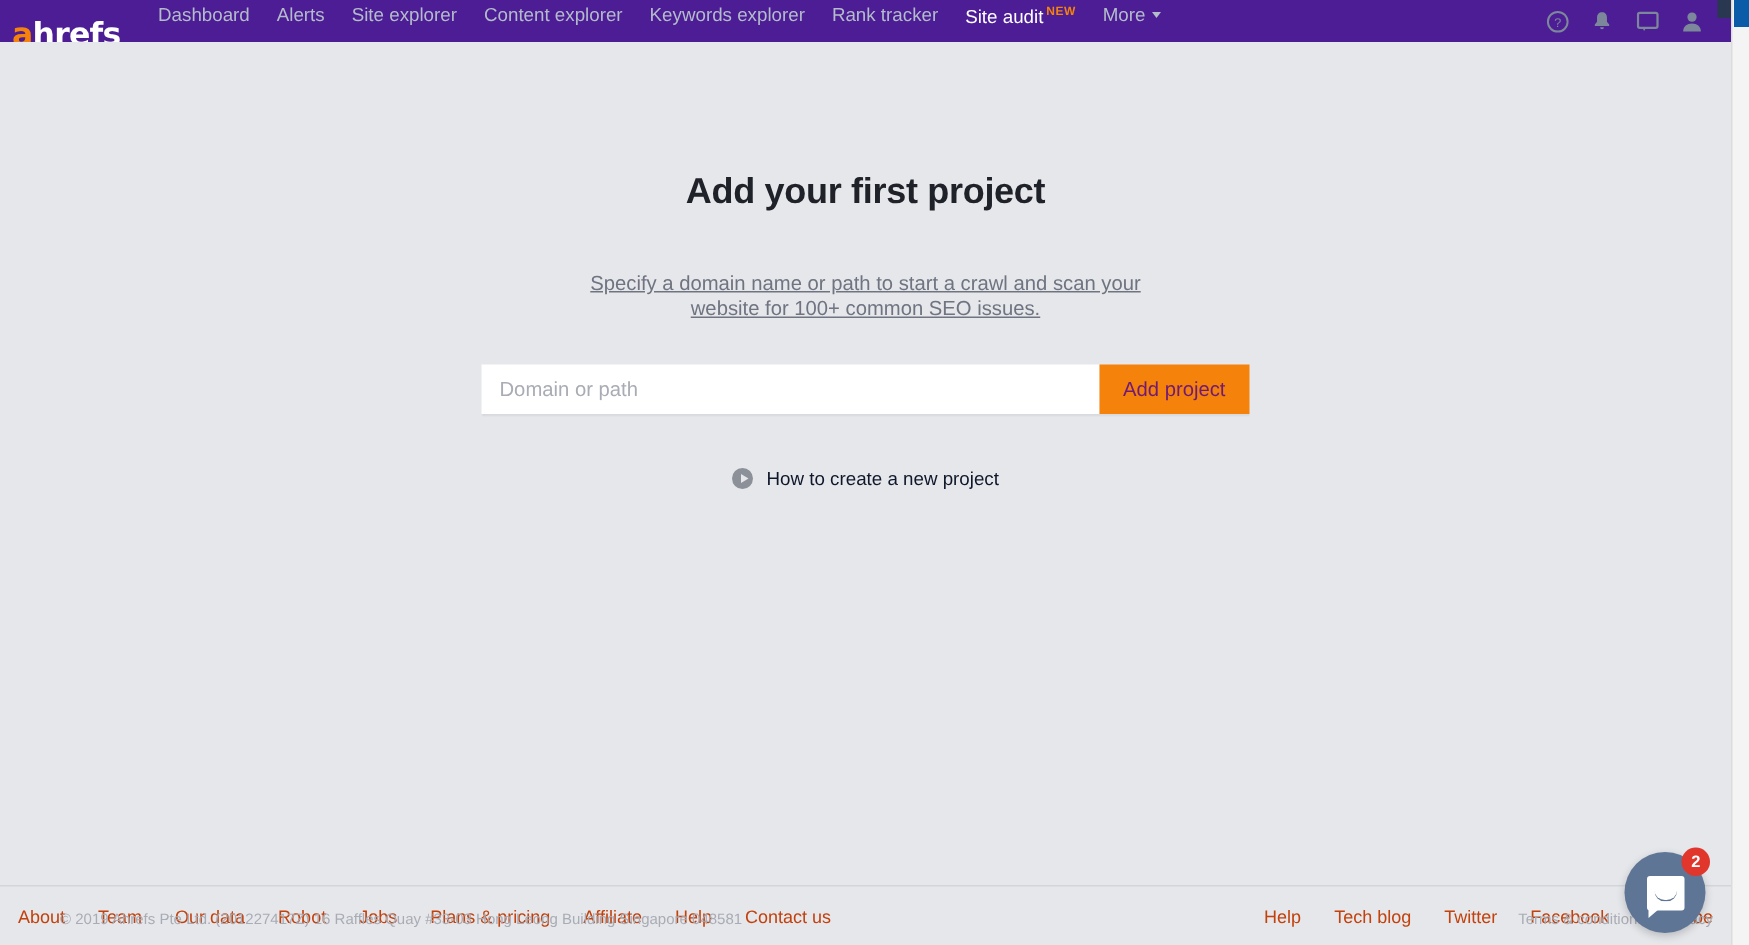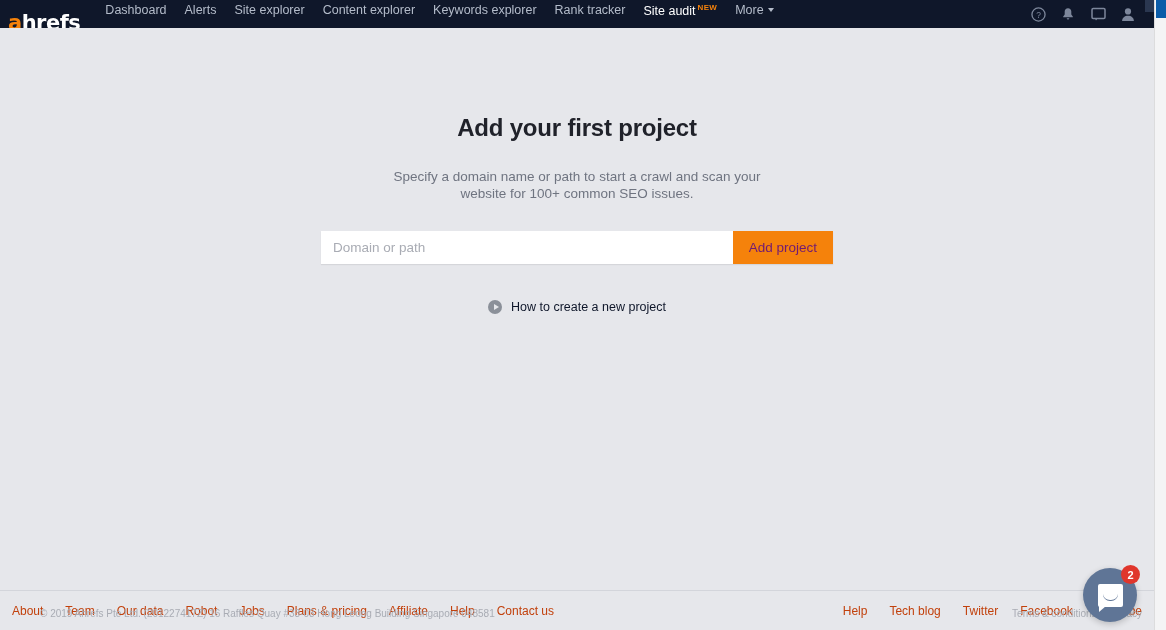--- a/index.html
+++ b/index.html
@@ -22,21 +22,21 @@
     width: 1154px; height: 630px;
     background: #e6e7eb;
     display: flex;
     flex-direction: column;
   }
 
   
   .topnav {
     position: relative;
     height: 28px;
-    background: #0f172a;
+    background: #4c1d95;
     display: flex;
     align-items: flex-end;
     padding: 0 10px 0 8px;
     flex: 0 0 auto;
   }
   .logo {
     font-family: "DejaVu Sans", sans-serif;
     font-weight: bold;
     font-size: 21px;
     letter-spacing: -0.5px;
@@ -165,25 +165,26 @@
   }
   .empty-state { width: 100%; text-align: center; padding-top: 81px; }
   .empty-title {
     font-size: 24px;
     font-weight: bold;
     color: #20222a;
     letter-spacing: -0.2px;
     line-height: 38px;
   }
   .empty-desc {
-    margin: 21px auto 0;
+    margin: 33px auto 0;
     width: 380px;
     font-size: 13.5px;
     line-height: 17px;
     color: #6f7480;
+    text-decoration: underline;
   }
   .form-row {
     margin: 29px auto 0;
     width: 512px;
     height: 33px;
     display: flex;
     box-shadow: 0 1px 1px rgba(0,0,0,0.07);
   }
   .domain-input {
     flex: 1 1 auto;

